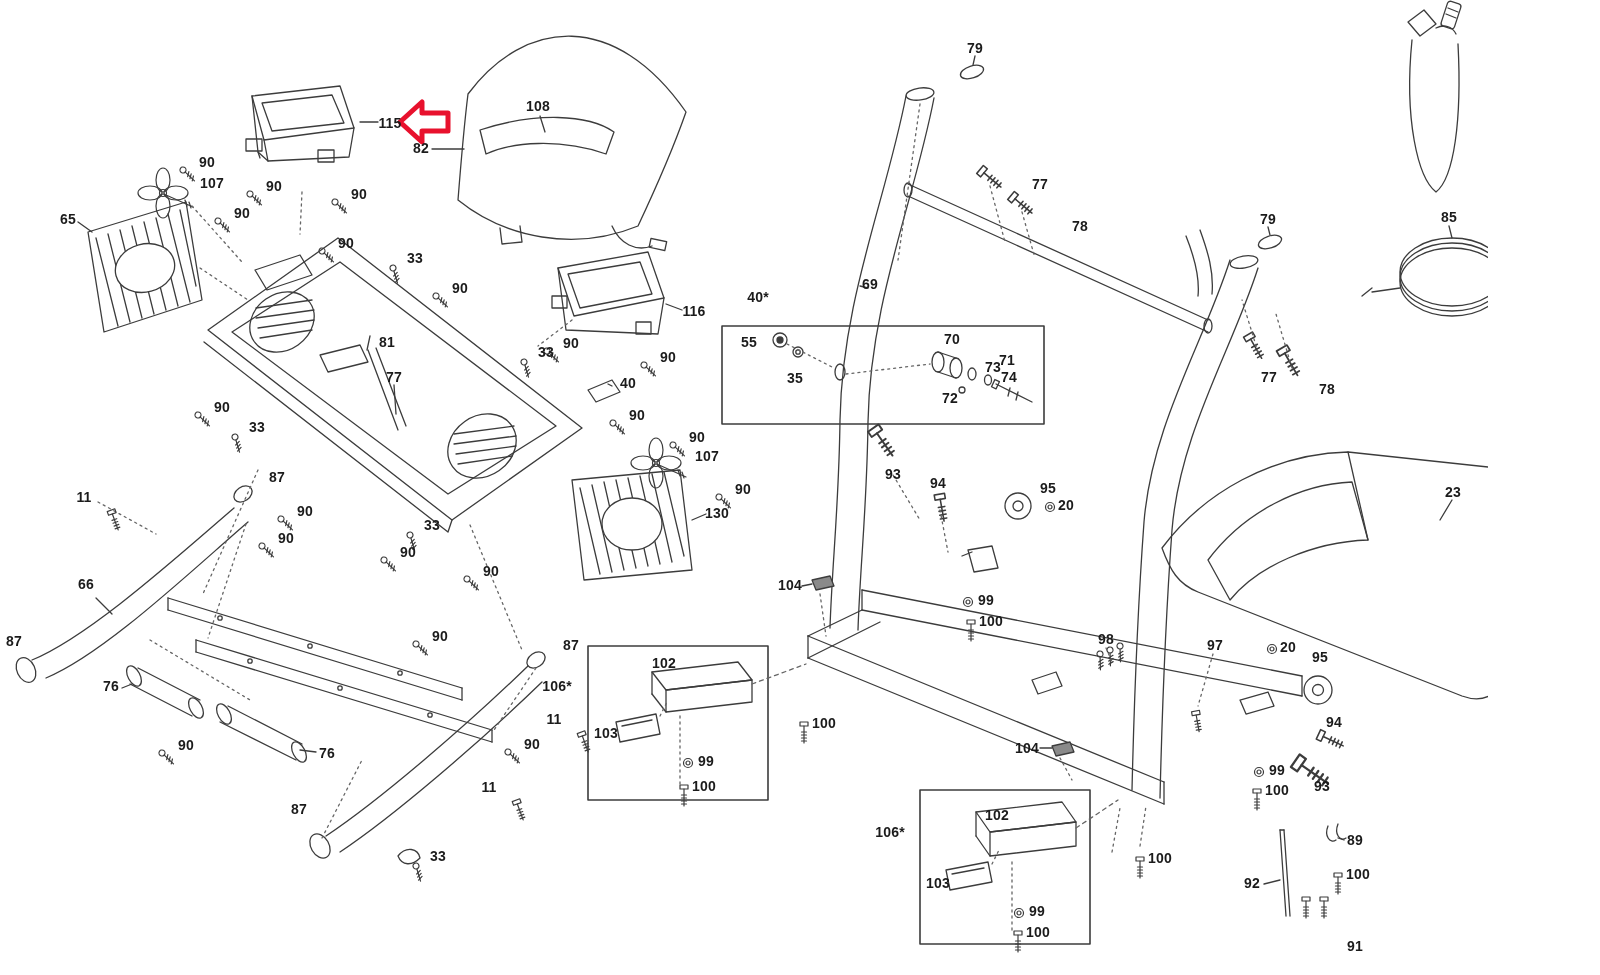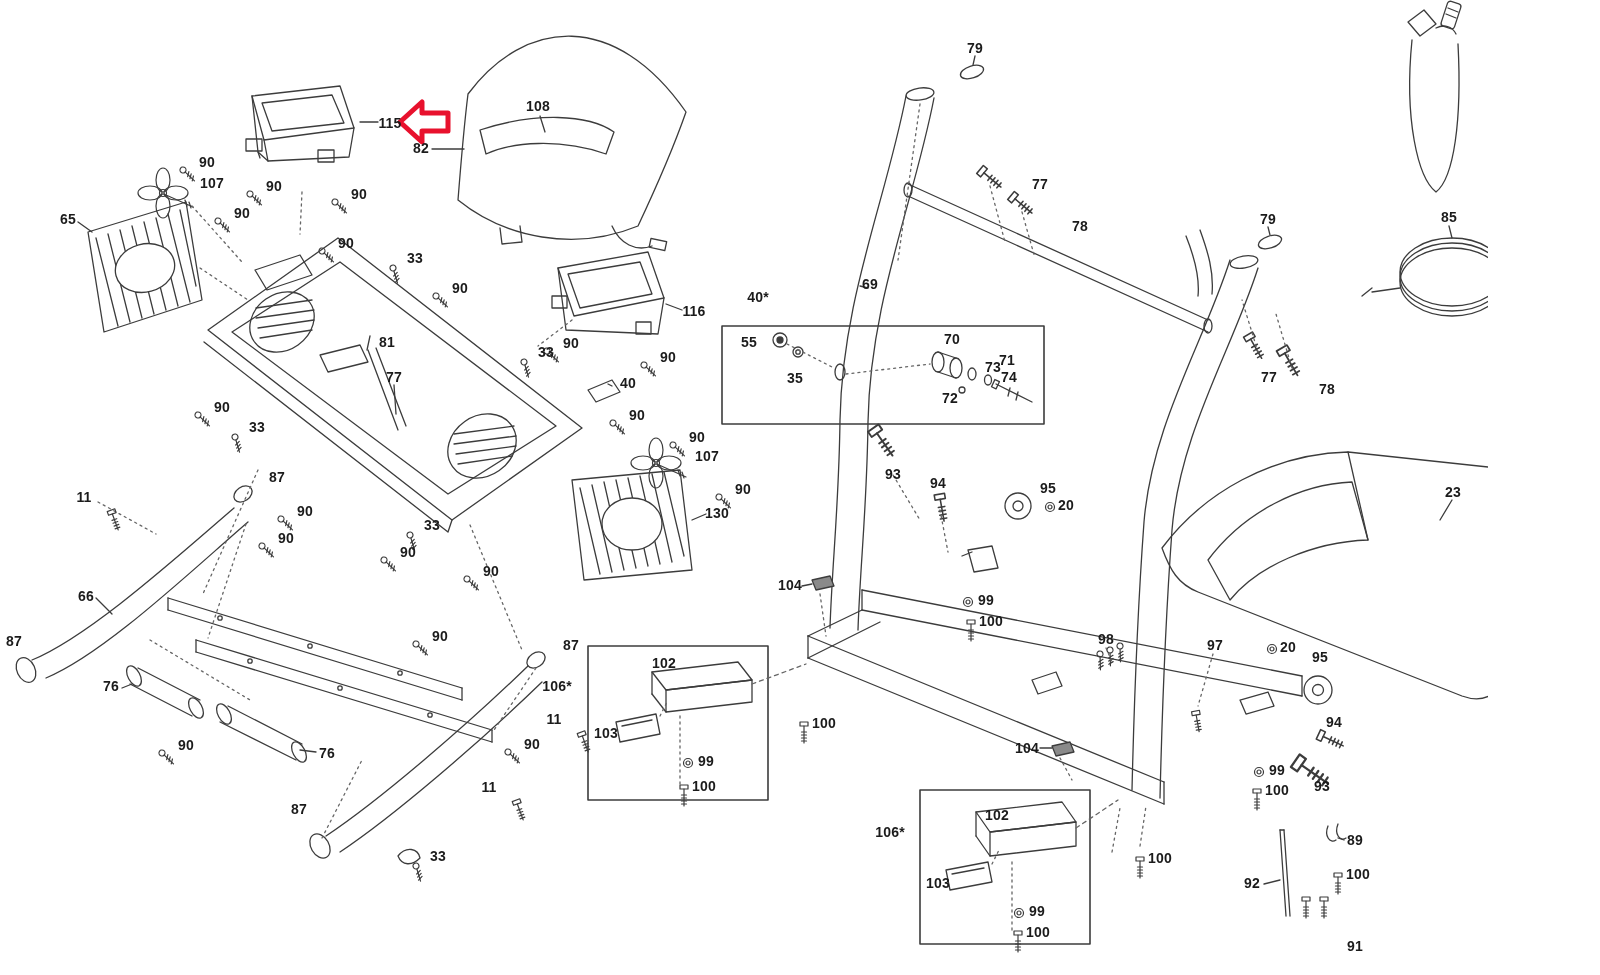--- a/index.html
+++ b/index.html
@@ -489,21 +489,21 @@
       <span class="part-label" style="left: 1066px; top: 505px;">20</span>
       <span class="part-label" style="left: 1453px; top: 492px;">23</span>
       <span class="part-label" style="left: 717px; top: 513px;">130</span>
       <span class="part-label" style="left: 305px; top: 511px;">90</span>
       <span class="part-label" style="left: 432px; top: 525px;">33</span>
       <span class="part-label" style="left: 286px; top: 538px;">90</span>
       <span class="part-label" style="left: 408px; top: 552px;">90</span>
       <span class="part-label" style="left: 491px; top: 571px;">90</span>
       <span class="part-label" style="left: 790px; top: 585px;">104</span>
       <span class="part-label" style="left: 986px; top: 600px;">99</span>
-      <span class="part-label" style="left: 86px; top: 596px; text-align: right;">66</span>
+      <span class="part-label" style="left: 86px; top: 584px; text-align: right;">66</span>
       <span class="part-label" style="left: 991px; top: 621px;">100</span>
       <span class="part-label" style="left: 14px; top: 641px;">87</span>
       <span class="part-label" style="left: 440px; top: 636px;">90</span>
       <span class="part-label" style="left: 571px; top: 645px;">87</span>
       <span class="part-label" style="left: 1106px; top: 639px;">98</span>
       <span class="part-label" style="left: 1215px; top: 645px;">97</span>
       <span class="part-label" style="left: 1288px; top: 647px;">20</span>
       <span class="part-label" style="left: 1320px; top: 657px;">95</span>
       <span class="part-label" style="left: 664px; top: 663px;">102</span>
       <span class="part-label" style="left: 557px; top: 686px;">106*</span>

